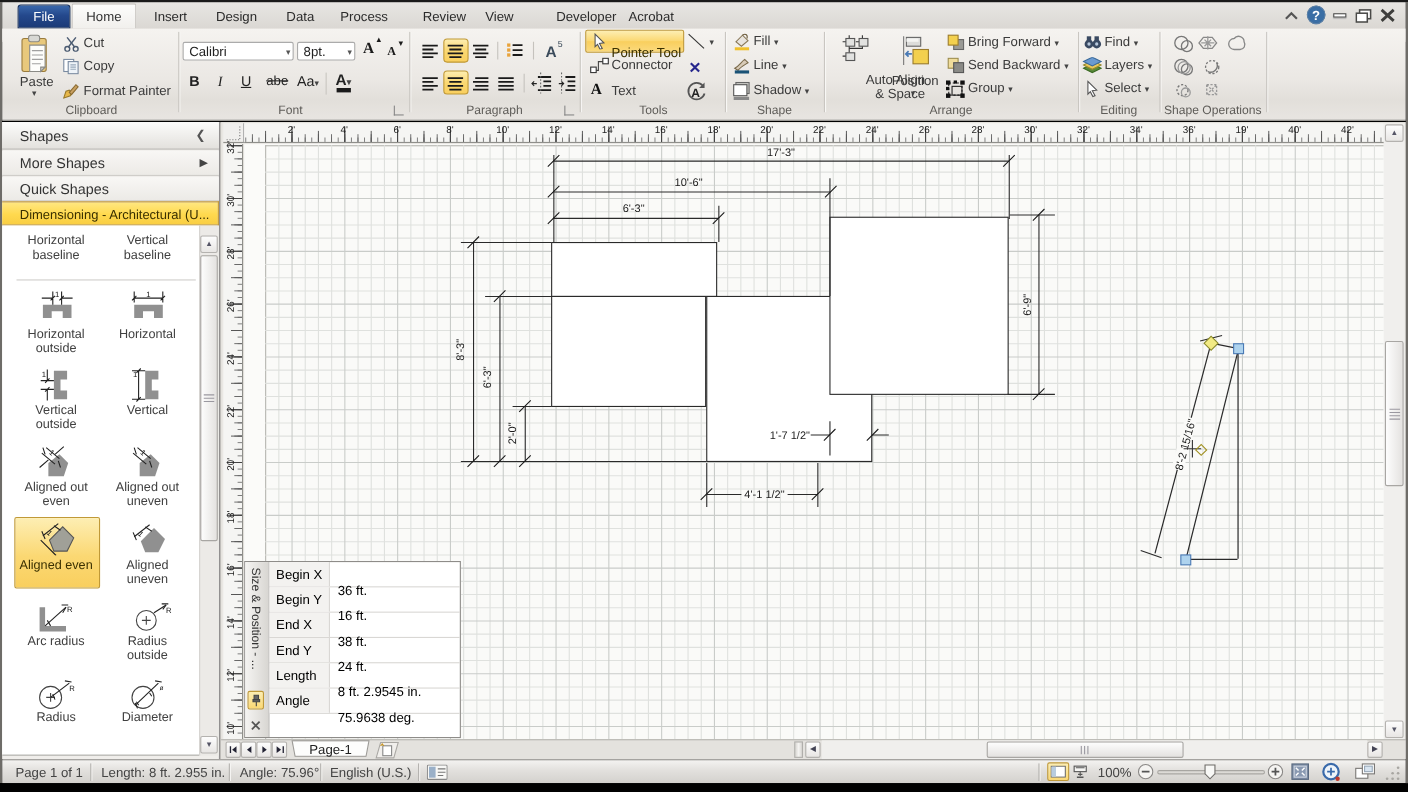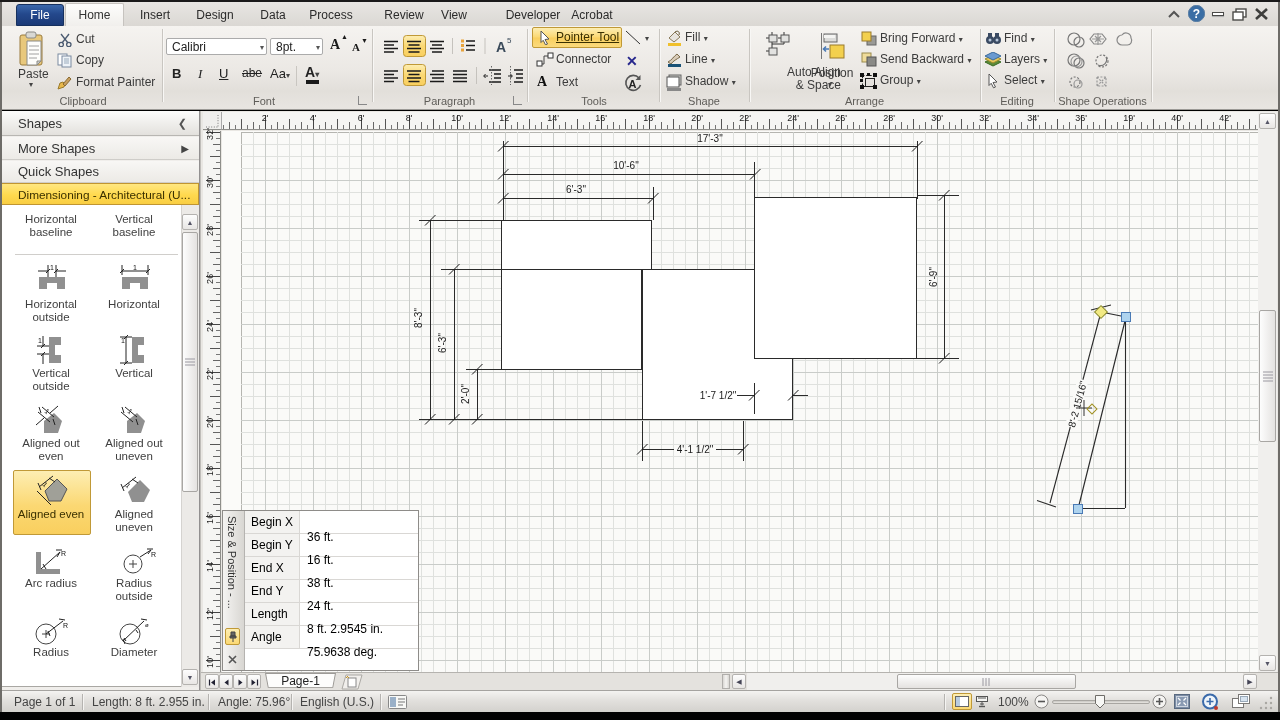--- a/index.html
+++ b/index.html
@@ -198,21 +198,21 @@
     <text x="127" y="9" font-size="8" fill="#3a4a5a">5</text>
   </svg>
   <div class="grplabel" style="left:372px;width:151px;">Paragraph</div>
   <div class="abs" style="left:511px;top:70px;width:9px;height:9px;border-left:1px solid #888;border-bottom:1px solid #888;"></div>
   <div class="gdiv" style="left:525px;"></div>
 
   <div class="hl abs" style="left:530px;top:1px;width:90px;height:21px;"></div>
   <svg class="abs" style="left:536px;top:4px;" width="14" height="15" viewBox="0 0 14 15">
     <path d="M3 1 L11 9 L7 9.5 L9.5 14 L7.5 14.8 L5.2 10.3 L3 12.5 Z" fill="#fff" stroke="#555"></path>
   </svg>
-  <div class="btnrow" style="left:554px;top:4px;color:#3a3000;text-decoration:underline;">Pointer Tool</div>
+  <div class="btnrow" style="left:554px;top:15px;color:#3a3000;">Pointer Tool</div>
   <svg class="abs" style="left:534px;top:26px;" width="18" height="15" viewBox="0 0 18 15">
     <path d="M3 12 L8 12 L8 4 L14 4" fill="none" stroke="#444"></path>
     <rect x="1" y="9" width="5" height="5" fill="#fff" stroke="#333"></rect>
     <rect x="12" y="1" width="5" height="5" fill="#fff" stroke="#333"></rect>
   </svg>
   <div class="btnrow" style="left:554px;top:26px;">Connector</div>
   <div class="abs" style="left:535px;top:48px;font-size:14px;font-weight:bold;color:#111;font-family:'Liberation Serif',serif;">A</div>
   <div class="btnrow" style="left:554px;top:49px;">Text</div>
   <svg class="abs" style="left:622px;top:3px;" width="20" height="17" viewBox="0 0 20 17">
         <line x1="2" y1="2" x2="16" y2="15" stroke="#333"></line>

